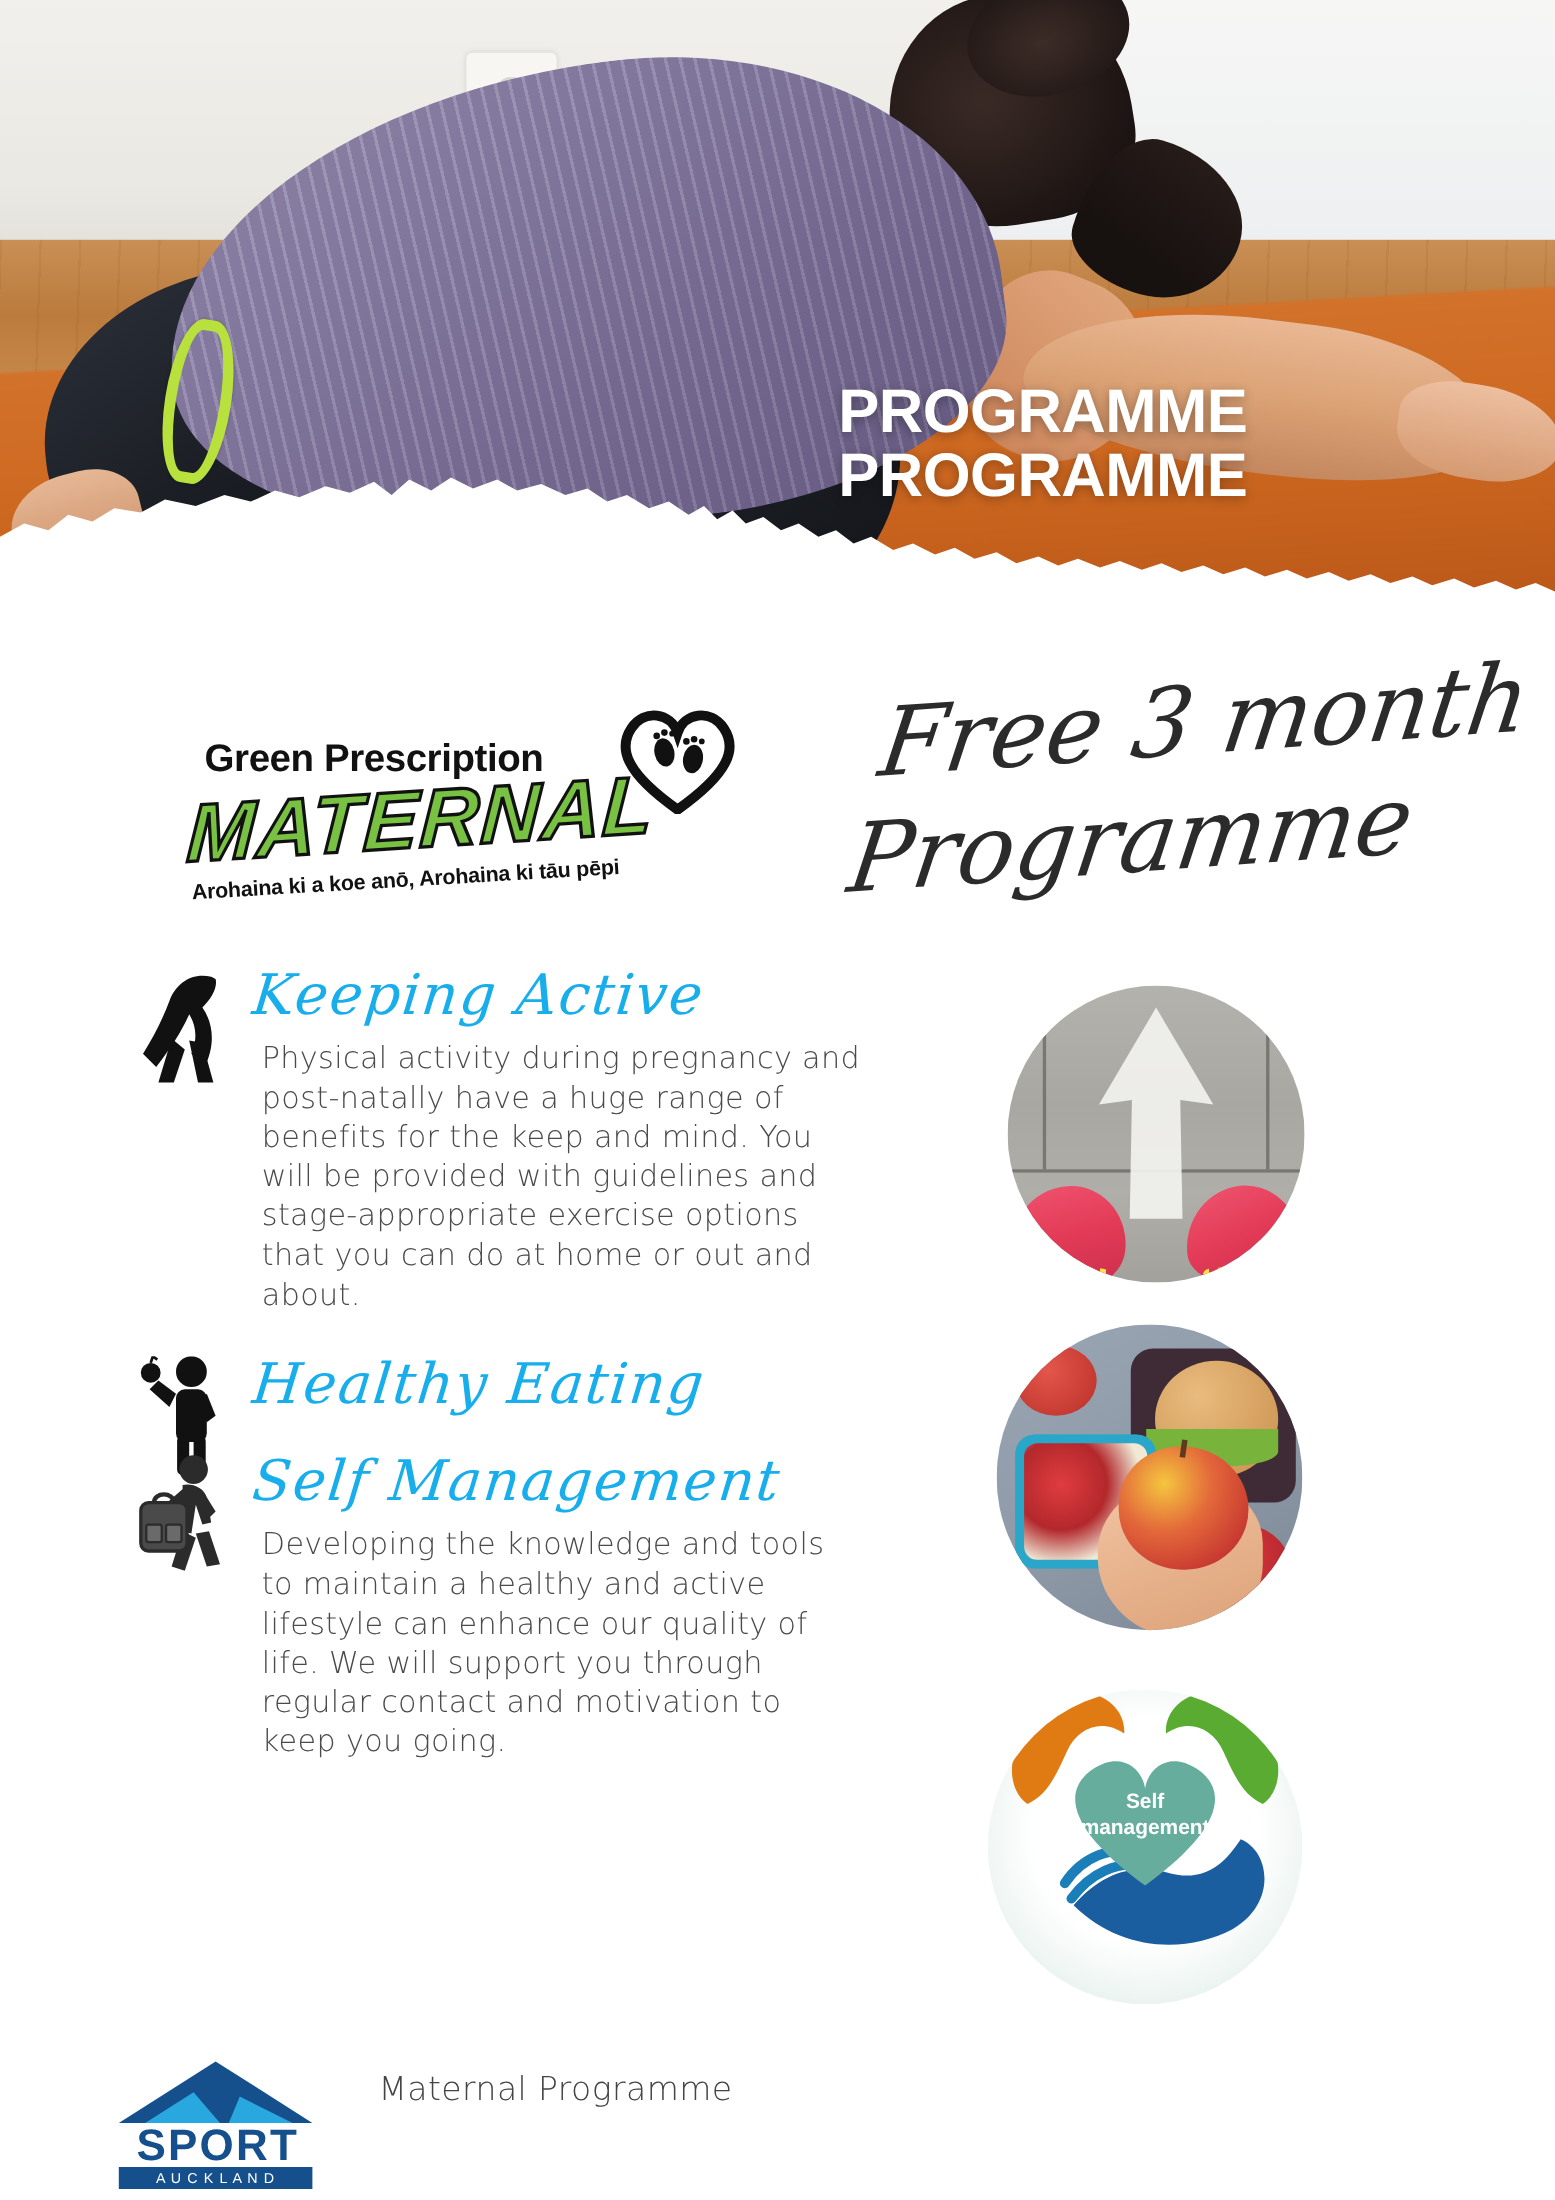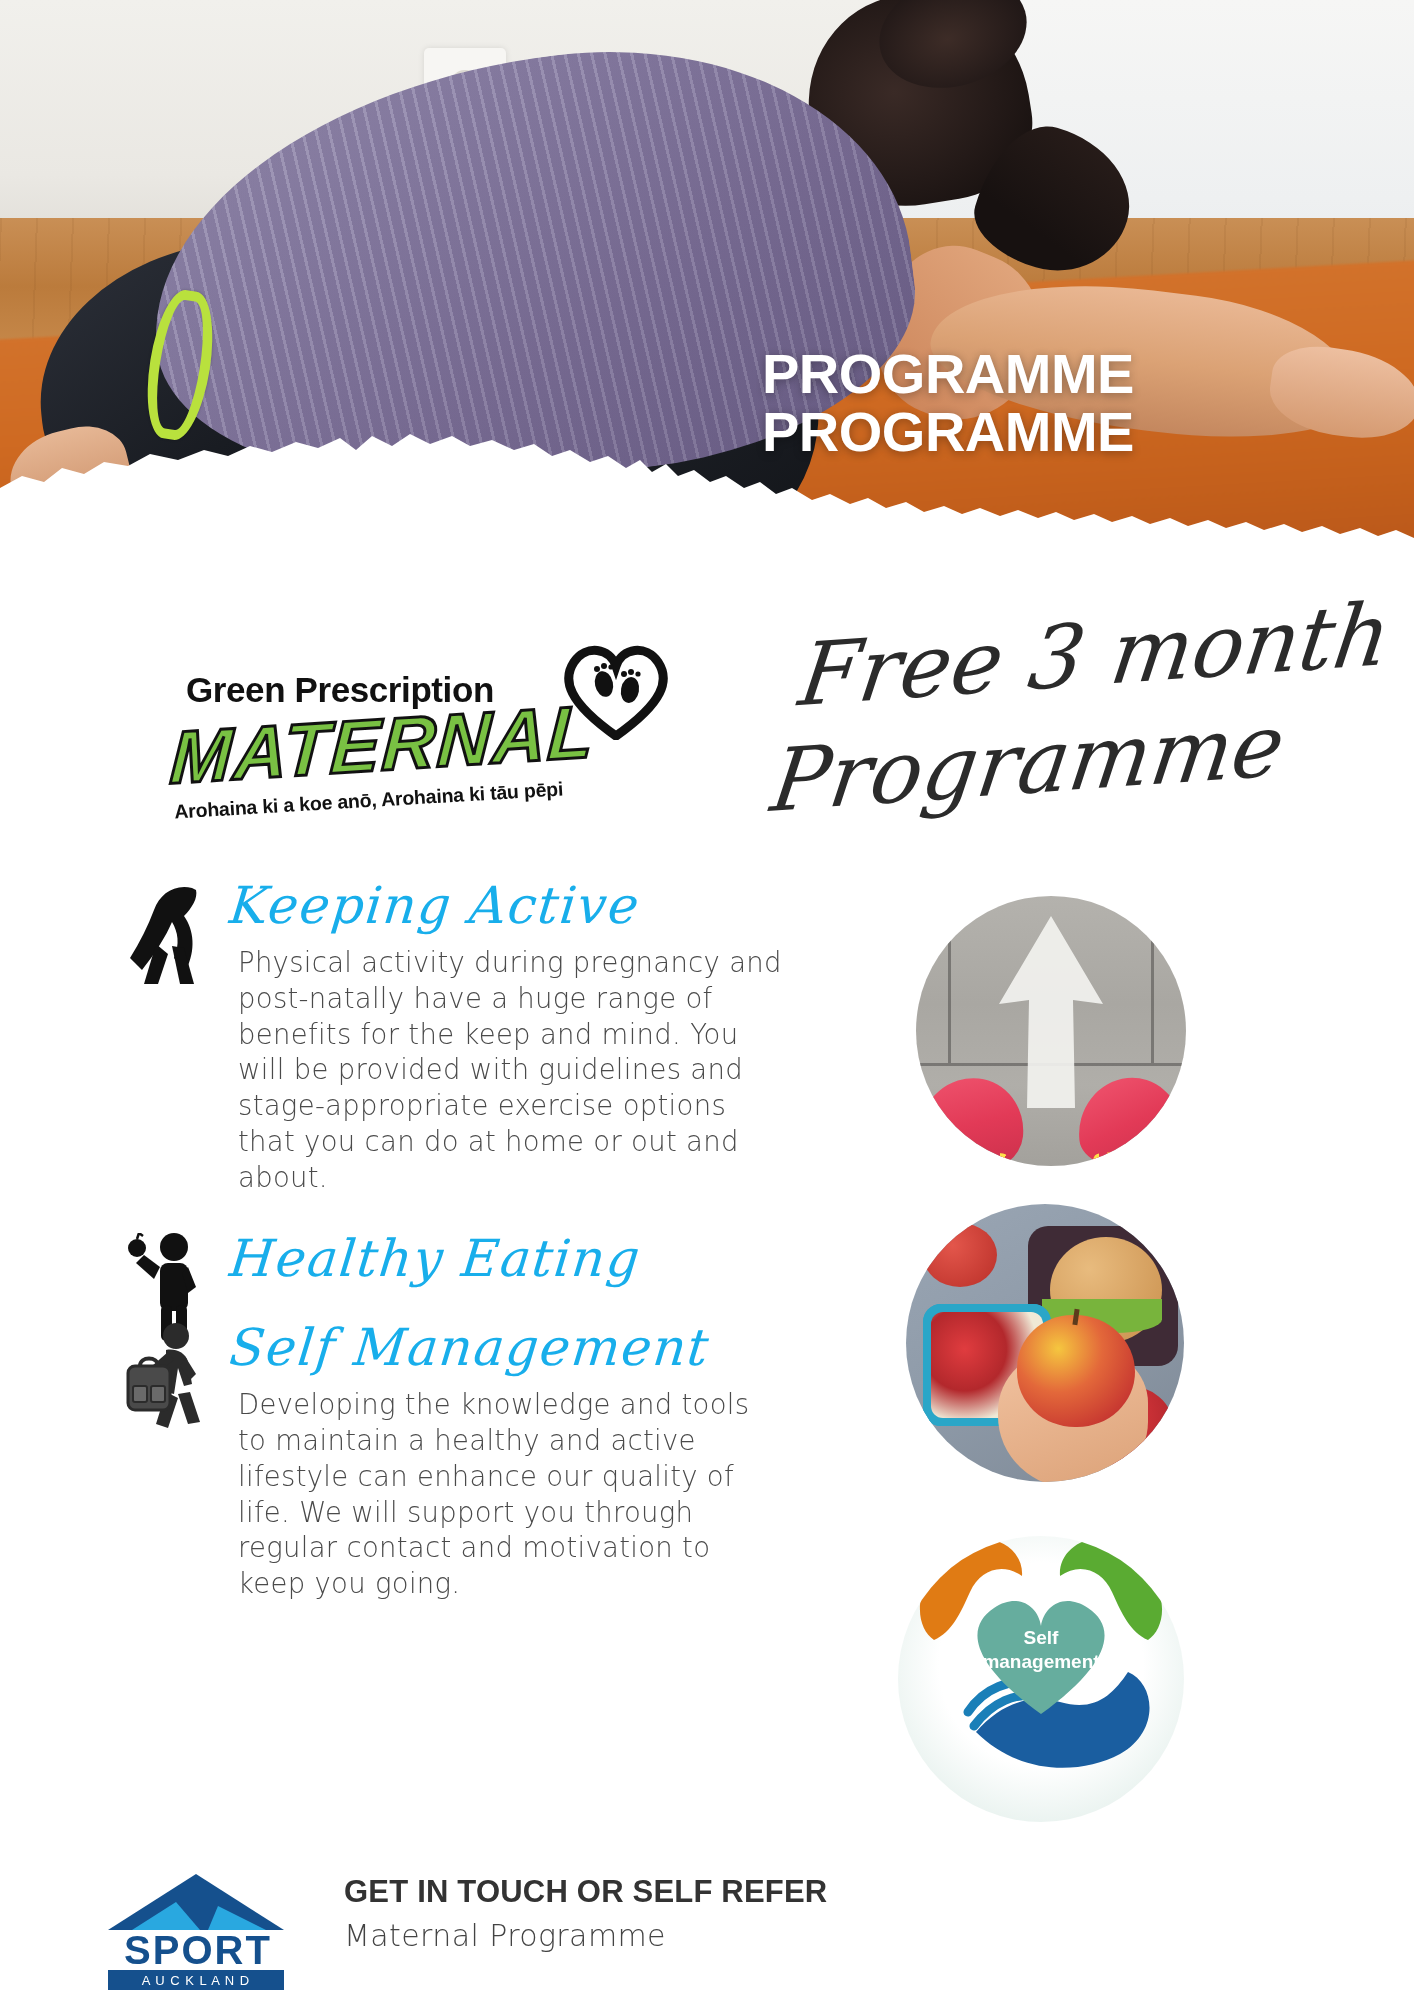--- a/index.html
+++ b/index.html
@@ -477,18 +477,17 @@
       <svg viewBox="0 0 220 118">
         <path d="M108 2 L196 58 L20 58 Z" fill="#15508d"></path>
         <path d="M88 30 L112 58 L44 58 Z" fill="#29a8e0"></path>
         <path d="M130 34 L178 58 L120 58 Z" fill="#29a8e0"></path>
         <text x="110" y="92" text-anchor="middle" fill="#15508d" font-family="Liberation Sans, sans-serif" font-size="40" font-weight="bold" letter-spacing="2">SPORT</text>
         <rect x="20" y="98" width="176" height="20" fill="#15508d"></rect>
         <text x="108" y="113" text-anchor="middle" fill="#ffffff" font-family="Liberation Sans, sans-serif" font-size="13" letter-spacing="1">A U C K L A N D</text>
       </svg>
     </div>
     <div class="foot-text">
-      <div class="foot-head">GET IN TOUCH OR SELF REFER</div>
       <div class="foot-sub">Maternal Programme</div>
     </div>
   </div>
 
 </div>
 
 </body></html>

